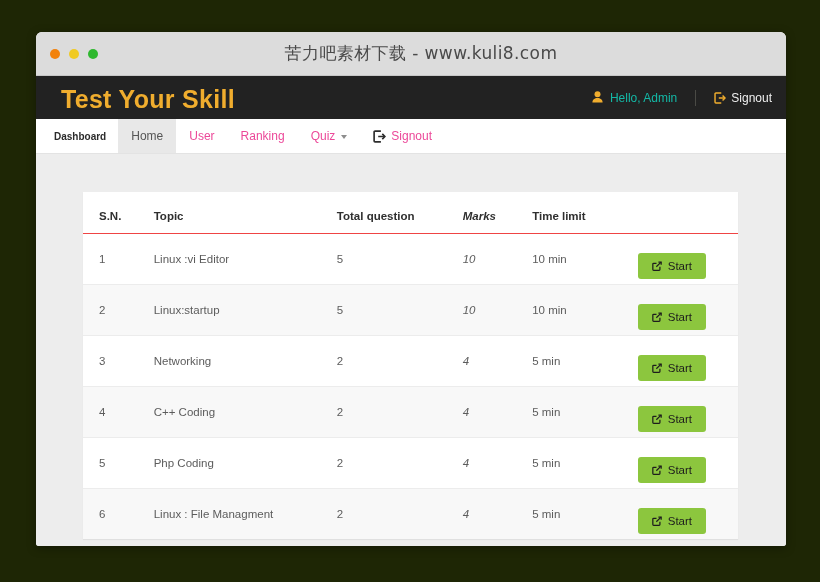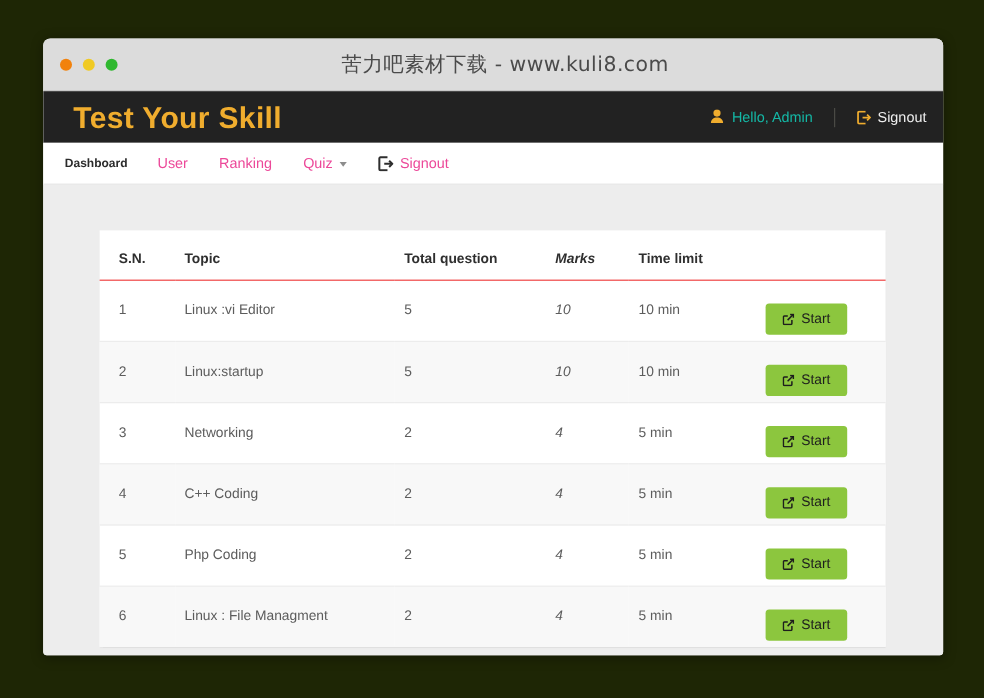--- a/index.html
+++ b/index.html
@@ -274,20 +274,23 @@
             </svg>
         </span>
         <span>Signout</span>
       </div>
     </div>
   </div>
 
   <div class="navbar">
     <div class="nav-brand">Dashboard</div>
 
+    <div class="nav-item active">
+      <span>Home</span>
+    </div>
     <div class="nav-item">
       <span>User</span>
     </div>
     <div class="nav-item">
       <span>Ranking</span>
     </div>
     <div class="nav-item">
       <span>Quiz</span>
       <span class="caret"></span>
     </div>

